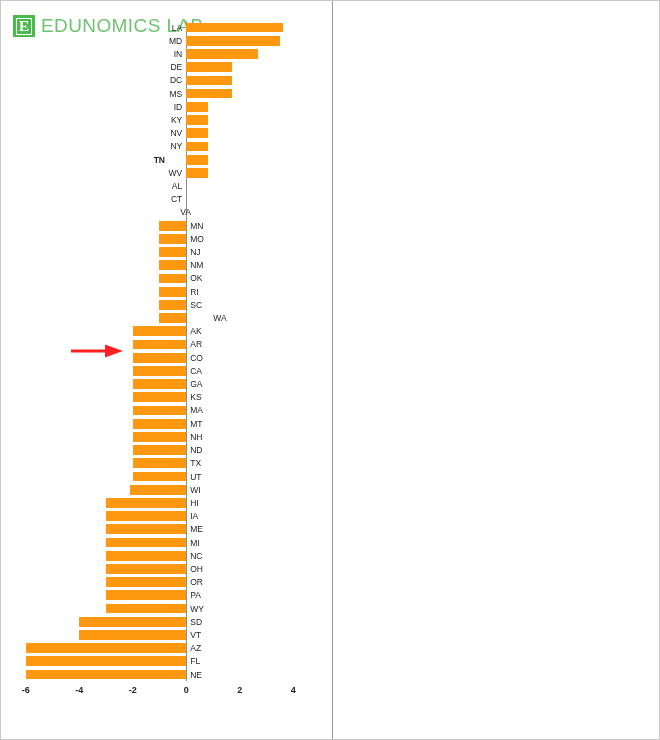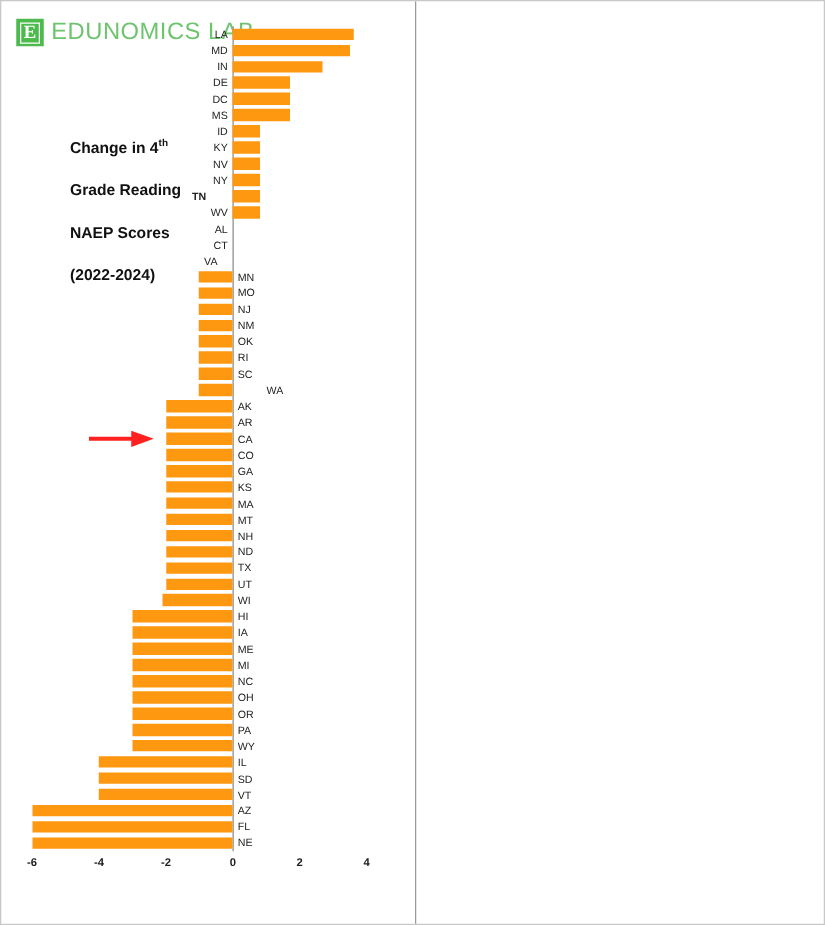--- a/index.html
+++ b/index.html
@@ -130,26 +130,20 @@
 
   <div id="logo">
     <div id="logo-mark">
       <span class="inner">E</span>
     </div>
     <div id="logo-text">EDUNOMICS LAB</div>
   </div>
 
   <div class="panel" id="panel-left">
 
-    <div class="chart-title" id="title-left">
-      <span>Change in 4</span><sup>th</sup><br>
-      <span>Grade Reading</span><br>
-      <span>NAEP Scores</span><br>
-      <span>(2022-2024)</span>
-    </div>
 
     <div class="plot" id="plot-left">
       <div class="axis-line" id="axis-left" style="left: 171.228px;"></div>
       <div class="rows" id="rows-left">
           <div class="row">
             <div class="bar orange" style="left: 171.228px; width: 96.3158px;"></div>
             <div class="cat-label left-of-axis" style="right: 137.772px;">LA</div>
           </div>
           <div class="row">
             <div class="bar orange" style="left: 171.228px; width: 93.6404px;"></div>
@@ -195,21 +189,21 @@
             <div class="bar orange" style="left: 171.228px; width: 21.4035px;"></div>
             <div class="cat-label left-of-axis" style="right: 137.772px;">WV</div>
           </div>
           <div class="row">
             <div class="cat-label left-of-axis" style="right: 137.772px;">AL</div>
           </div>
           <div class="row">
             <div class="cat-label left-of-axis" style="right: 137.772px;">CT</div>
           </div>
           <div class="row">
-            <div class="cat-label left-of-axis" style="right: 146px; text-align: center;">VA</div>
+            <div class="cat-label left-of-axis" style="right: 129px; text-align: center;">VA</div>
           </div>
           <div class="row">
             <div class="bar orange" style="left: 144.474px; width: 26.7544px;"></div>
             <div class="cat-label right-of-axis" style="left: 175.228px;">MN</div>
           </div>
           <div class="row">
             <div class="bar orange" style="left: 144.474px; width: 26.7544px;"></div>
             <div class="cat-label right-of-axis" style="left: 175.228px;">MO</div>
           </div>
           <div class="row">
@@ -239,25 +233,25 @@
           <div class="row">
             <div class="bar orange" style="left: 117.719px; width: 53.5088px;"></div>
             <div class="cat-label right-of-axis" style="left: 175.228px;">AK</div>
           </div>
           <div class="row">
             <div class="bar orange" style="left: 117.719px; width: 53.5088px;"></div>
             <div class="cat-label right-of-axis" style="left: 175.228px;">AR</div>
           </div>
           <div class="row">
             <div class="bar orange" style="left: 117.719px; width: 53.5088px;"></div>
+            <div class="cat-label right-of-axis" style="left: 175.228px;">CO</div>
+          </div>
+          <div class="row">
+            <div class="bar orange" style="left: 117.719px; width: 53.5088px;"></div>
             <div class="cat-label right-of-axis" style="left: 175.228px;">CA</div>
-          </div>
-          <div class="row">
-            <div class="bar orange" style="left: 117.719px; width: 53.5088px;"></div>
-            <div class="cat-label right-of-axis" style="left: 175.228px;">CO</div>
           </div>
           <div class="row">
             <div class="bar orange" style="left: 117.719px; width: 53.5088px;"></div>
             <div class="cat-label right-of-axis" style="left: 175.228px;">GA</div>
           </div>
           <div class="row">
             <div class="bar orange" style="left: 117.719px; width: 53.5088px;"></div>
             <div class="cat-label right-of-axis" style="left: 175.228px;">KS</div>
           </div>
           <div class="row">
@@ -316,24 +310,20 @@
             <div class="bar orange" style="left: 90.9649px; width: 80.2632px;"></div>
             <div class="cat-label right-of-axis" style="left: 175.228px;">OR</div>
           </div>
           <div class="row">
             <div class="bar orange" style="left: 90.9649px; width: 80.2632px;"></div>
             <div class="cat-label right-of-axis" style="left: 175.228px;">PA</div>
           </div>
           <div class="row">
             <div class="bar orange" style="left: 90.9649px; width: 80.2632px;"></div>
             <div class="cat-label right-of-axis" style="left: 175.228px;">WY</div>
-          </div>
-          <div class="row">
-            <div class="bar orange" style="left: 64.2105px; width: 107.018px;"></div>
-            <div class="cat-label right-of-axis" style="left: 175.228px;">IL</div>
           </div>
           <div class="row">
             <div class="bar orange" style="left: 64.2105px; width: 107.018px;"></div>
             <div class="cat-label right-of-axis" style="left: 175.228px;">SD</div>
           </div>
           <div class="row">
             <div class="bar orange" style="left: 64.2105px; width: 107.018px;"></div>
             <div class="cat-label right-of-axis" style="left: 175.228px;">VT</div>
           </div>
           <div class="row">

